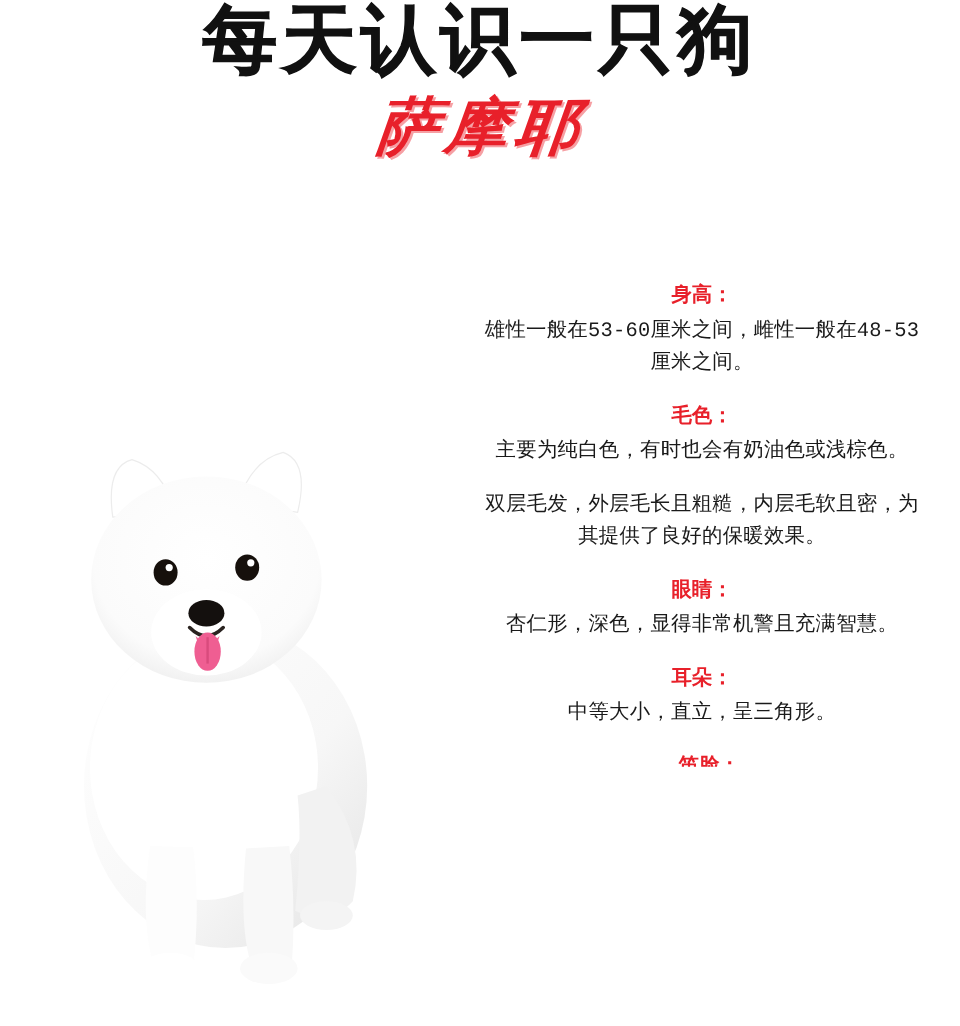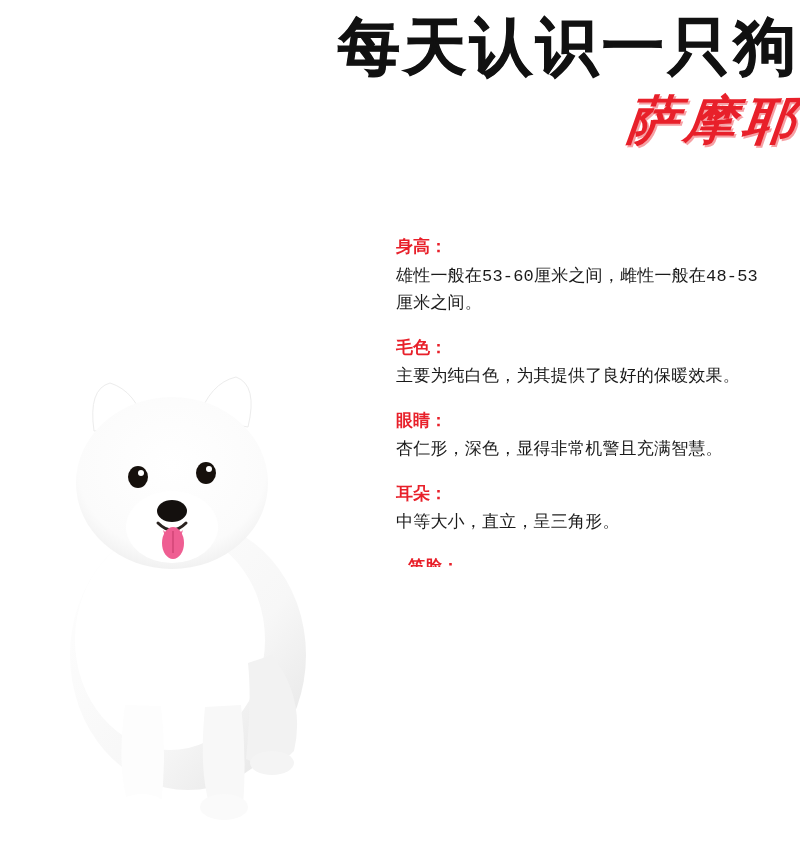--- a/index.html
+++ b/index.html
@@ -17,22 +17,21 @@
   .page {
     position: relative;
     width: 800px;
     height: 855px;
     background: #ffffff;
   }
 
   
   .header {
     width: 100%;
-    padding-top: 14px;
-    text-align: right;
+    text-align: center;
   }
   .main-title {
     font-family: "DejaVu Sans", "Liberation Sans", sans-serif;
     font-size: 62px;
     font-weight: bold;
     letter-spacing: 4px;
     color: #111111;
     line-height: 1.05;
     margin: 0;
     -webkit-text-stroke: 1px #111111;
@@ -50,20 +49,21 @@
     transform: skewX(-6deg);
   }
 
   
   .content {
     position: absolute;
     top: 200px;
     left: 0;
     width: 800px;
     height: 655px;
+    text-align: center;
   }
 
   
   .photo-wrap {
     position: absolute;
     left: 20px;
     top: 155px;
     width: 340px;
     height: 470px;
   }
@@ -170,24 +170,25 @@
       <div class="info-block">
         <div class="info-label">身高：</div>
         <div class="info-text">雄性一般在53-60厘米之间，雌性一般在48-53厘米之间。</div>
       </div>
 
       <div class="info-block">
       </div>
 
       <div class="info-block">
         <div class="info-label">毛色：</div>
-        <div class="info-text">主要为纯白色，为其提供了良好的保暖效果。</div>
-      </div>
-
-      <div class="info-block">
+        <div class="info-text">主要为纯白色，有时也会有奶油色或浅棕色。</div>
+      </div>
+
+      <div class="info-block">
+        <div class="info-text">双层毛发，外层毛长且粗糙，内层毛软且密，为其提供了良好的保暖效果。</div>
       </div>
 
       <div class="info-block">
         <div class="info-label">眼睛：</div>
         <div class="info-text">杏仁形，深色，显得非常机警且充满智慧。</div>
       </div>
 
       <div class="info-block">
         <div class="info-label">耳朵：</div>
         <div class="info-text">中等大小，直立，呈三角形。</div>

